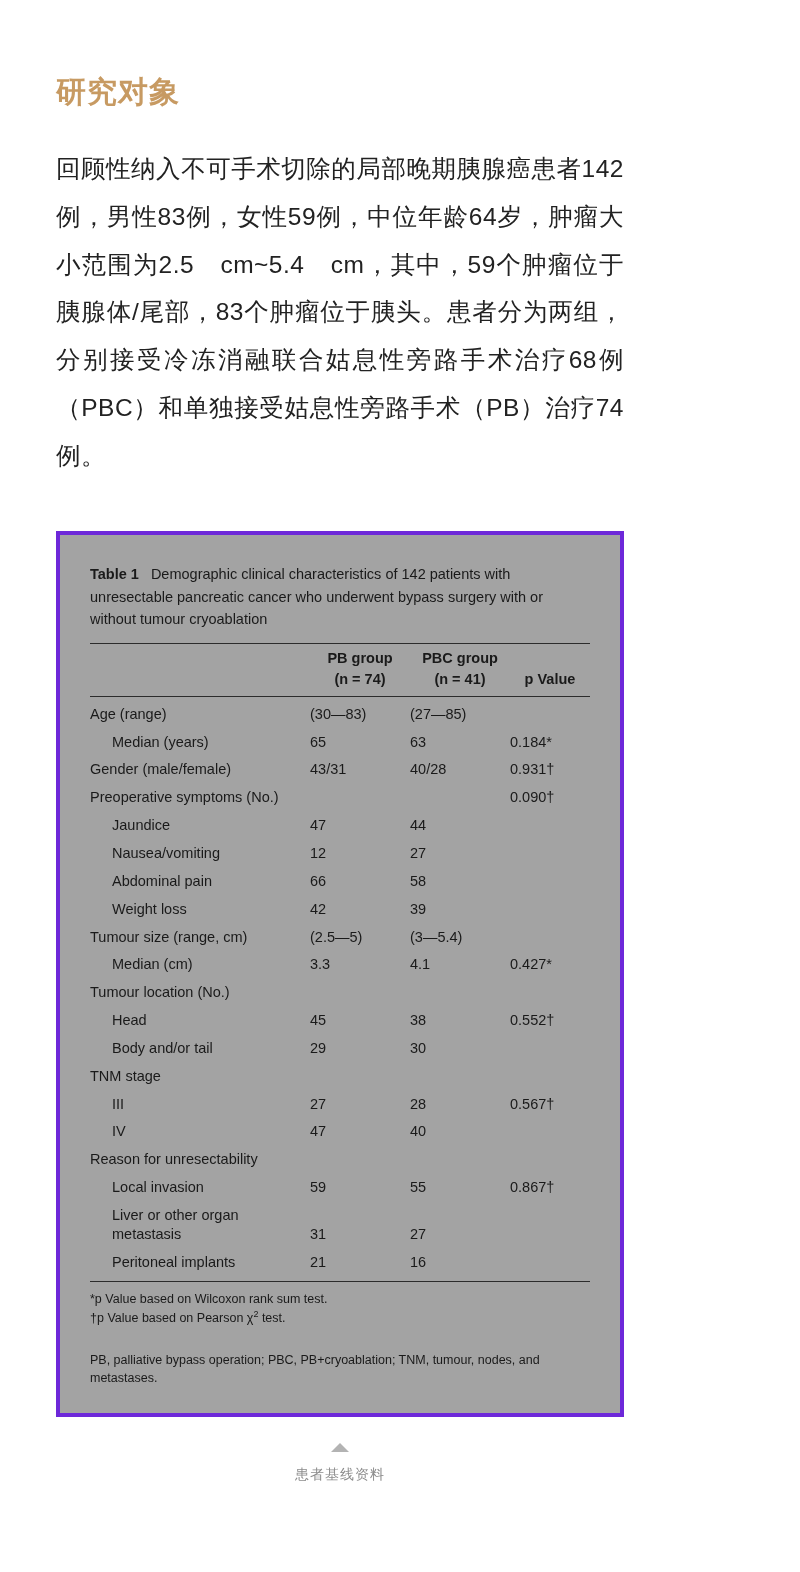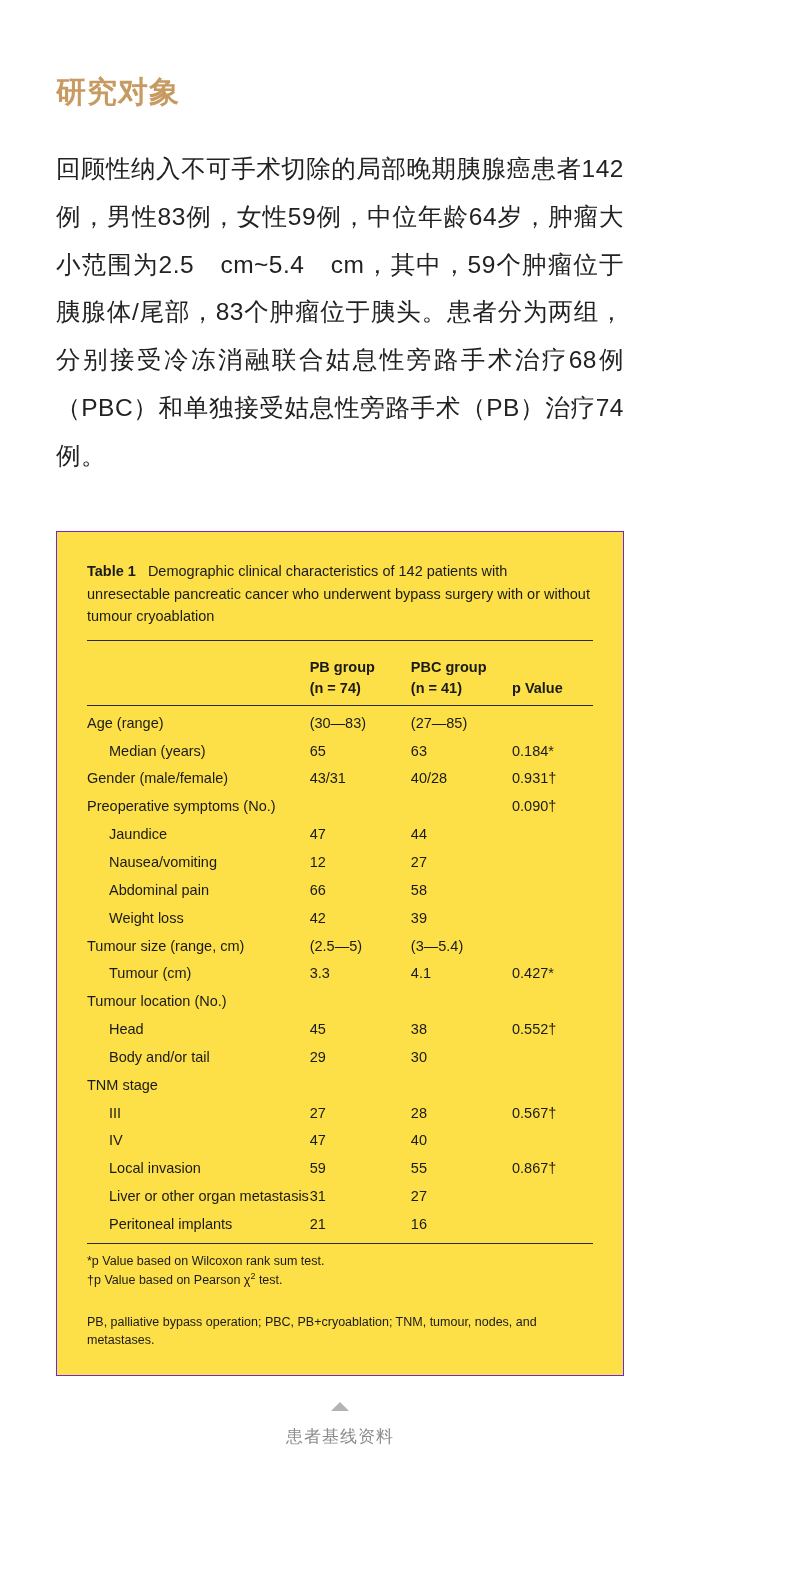--- a/index.html
+++ b/index.html
@@ -36,22 +36,22 @@
     line-height: 1.95;
     letter-spacing: 0.5px;
     color: #222222;
     text-align: justify;
     text-justify: inter-ideograph;
   }
 
   
   .figure-card {
     margin-top: 52px;
-    border: 1px solid #6d28d9;
-    background: #fde047;
+    border: 4px solid #6d28d9;
+    background: #a3a3a3;
     padding: 28px 30px 26px 30px;
     box-sizing: border-box;
   }
   .tbl-caption {
     font-size: 14.5px;
     line-height: 1.55;
     color: #1a1a1a;
   }
   .tbl-caption .tbl-label {
     font-weight: bold;
@@ -75,21 +75,22 @@
     font-weight: normal;
   }
   table.demo thead th {
     font-weight: bold;
     padding-bottom: 6px;
     line-height: 1.45;
   }
   table.demo thead tr.head-row th {
     border-top: 1.6px solid #2b2b2b;
     border-bottom: 1.4px solid #2b2b2b;
-    padding-top: 16px;
+    padding-top: 4px;
+    text-align: center;
   }
   table.demo tbody tr:first-child td {
     padding-top: 8px;
   }
   table.demo tbody td {
     padding: 4.5px 0;
     line-height: 1.3;
   }
   table.demo tbody tr.last-row td {
     border-bottom: 1.6px solid #2b2b2b;
@@ -121,21 +122,21 @@
     padding-bottom: 40px;
   }
   .caret {
     width: 0; height: 0;
     margin: 0 auto 14px auto;
     border-left: 9px solid transparent;
     border-right: 9px solid transparent;
     border-bottom: 9px solid #b3b3b3;
   }
   .fig-caption {
-    font-size: 17px;
+    font-size: 14px;
     color: #8c8c8c;
     letter-spacing: 1px;
   }
 </style>
 </head>
 <body>
 
 <div class="page">
 
   <h1 class="section-title">研究对象</h1>
@@ -212,21 +213,21 @@
             <td class="col-pbc">39</td>
             <td class="col-p pval"></td>
           </tr>
           <tr>
             <td class="col-label">Tumour size (range, cm)</td>
             <td class="col-pb">(2.5—5)</td>
             <td class="col-pbc">(3—5.4)</td>
             <td class="col-p pval"></td>
           </tr>
           <tr>
-            <td class="col-label indent1">Tumour (cm)</td>
+            <td class="col-label indent1">Median (cm)</td>
             <td class="col-pb">3.3</td>
             <td class="col-pbc">4.1</td>
             <td class="col-p pval">0.427*</td>
           </tr>
           <tr>
             <td class="col-label">Tumour location (No.)</td>
             <td class="col-pb"></td>
             <td class="col-pbc"></td>
             <td class="col-p pval"></td>
           </tr>
@@ -251,20 +252,26 @@
           <tr>
             <td class="col-label indent1">III</td>
             <td class="col-pb">27</td>
             <td class="col-pbc">28</td>
             <td class="col-p pval">0.567†</td>
           </tr>
           <tr>
             <td class="col-label indent1">IV</td>
             <td class="col-pb">47</td>
             <td class="col-pbc">40</td>
+            <td class="col-p pval"></td>
+          </tr>
+          <tr>
+            <td class="col-label">Reason for unresectability</td>
+            <td class="col-pb"></td>
+            <td class="col-pbc"></td>
             <td class="col-p pval"></td>
           </tr>
           <tr>
             <td class="col-label indent1">Local invasion</td>
             <td class="col-pb">59</td>
             <td class="col-pbc">55</td>
             <td class="col-p pval">0.867†</td>
           </tr>
           <tr>
             <td class="col-label indent1">Liver or other organ metastasis</td>

